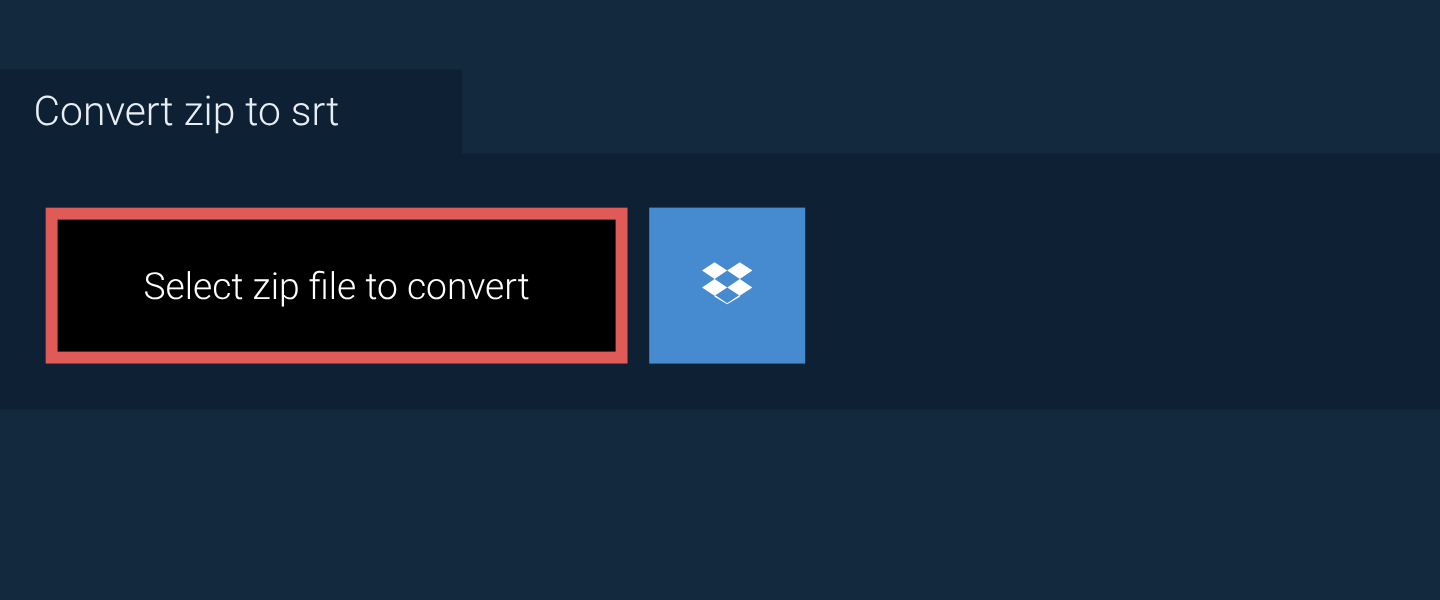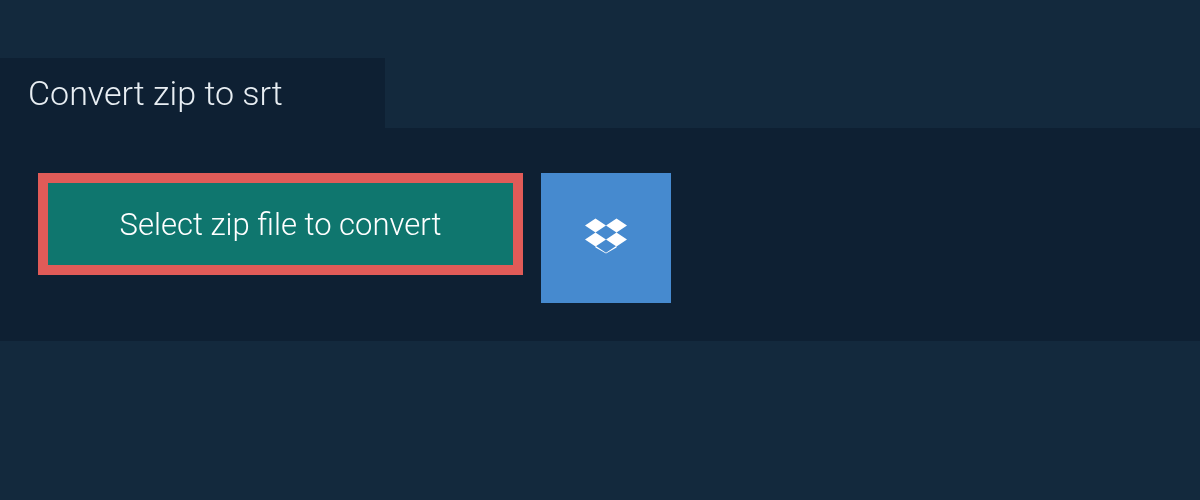--- a/index.html
+++ b/index.html
@@ -34,32 +34,32 @@
       background-color: #0e2033;
       width: 1200px;
       padding: 45px 38px 38px 38px;
     }
     .button-row {
       display: flex;
       align-items: stretch;
       gap: 18px;
     }
     .select-button {
-      background-color: #0f766e;
+      background-color: #000000;
       border: 10px solid #e05b58;
       color: #ffffff;
       font-size: 31px;
       font-weight: 300;
       padding: 30px 48px;
       cursor: pointer;
       display: flex;
       align-items: center;
       justify-content: center;
       min-width: 485px;
-      height: 102px;
+      height: 130px;
     }
     .dropbox-button {
       background-color: #468acf;
       width: 130px;
       height: 130px;
       cursor: pointer;
       display: flex;
       align-items: center;
       justify-content: center;
     }

